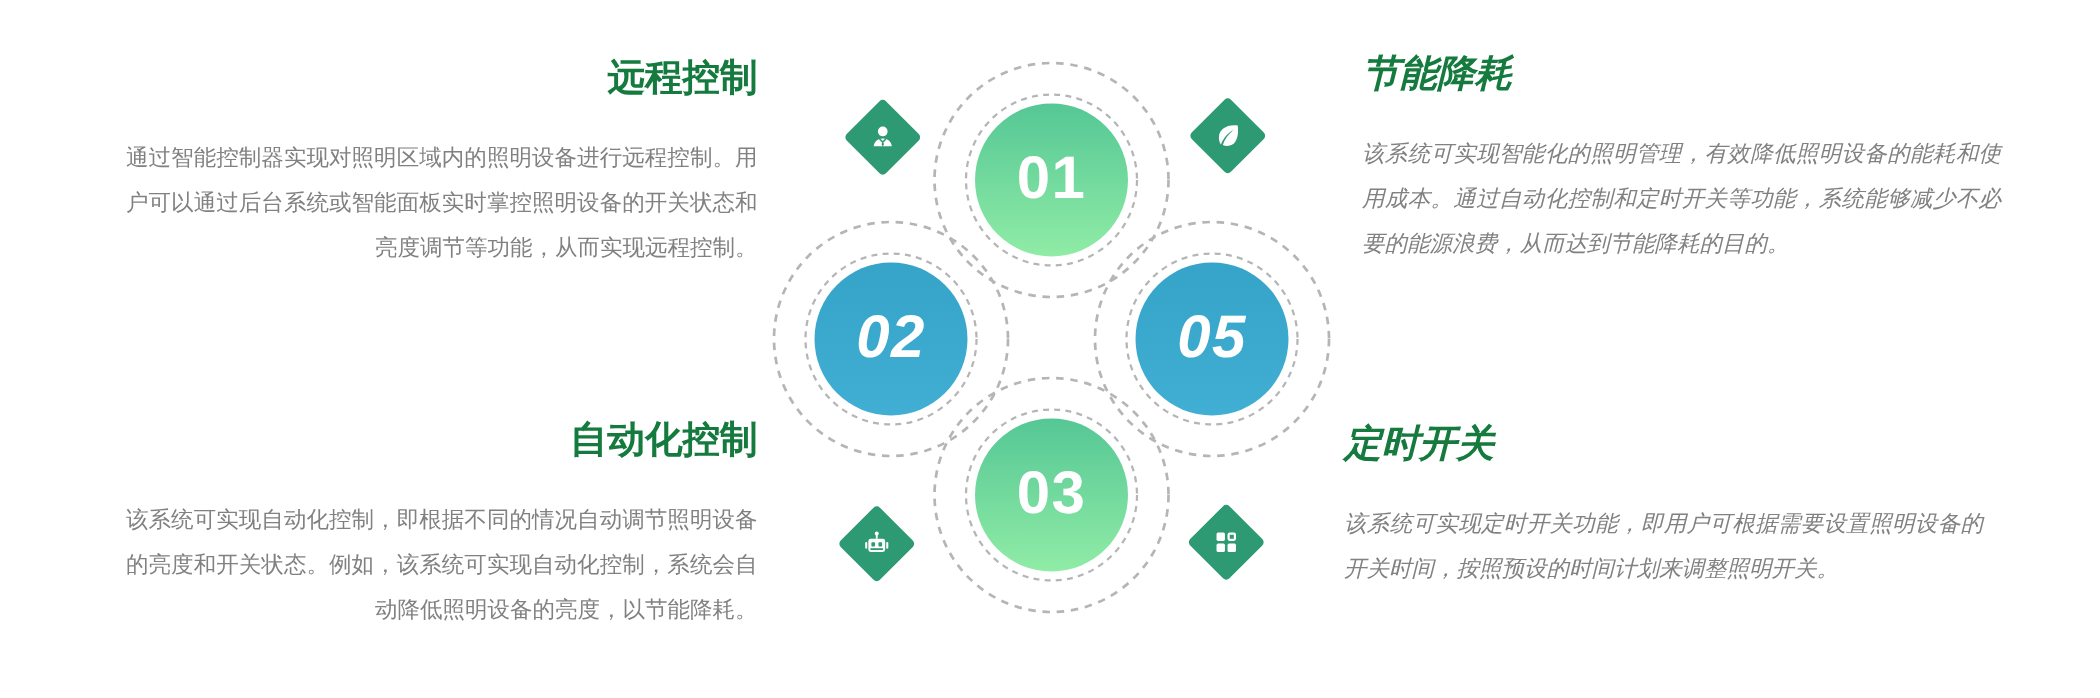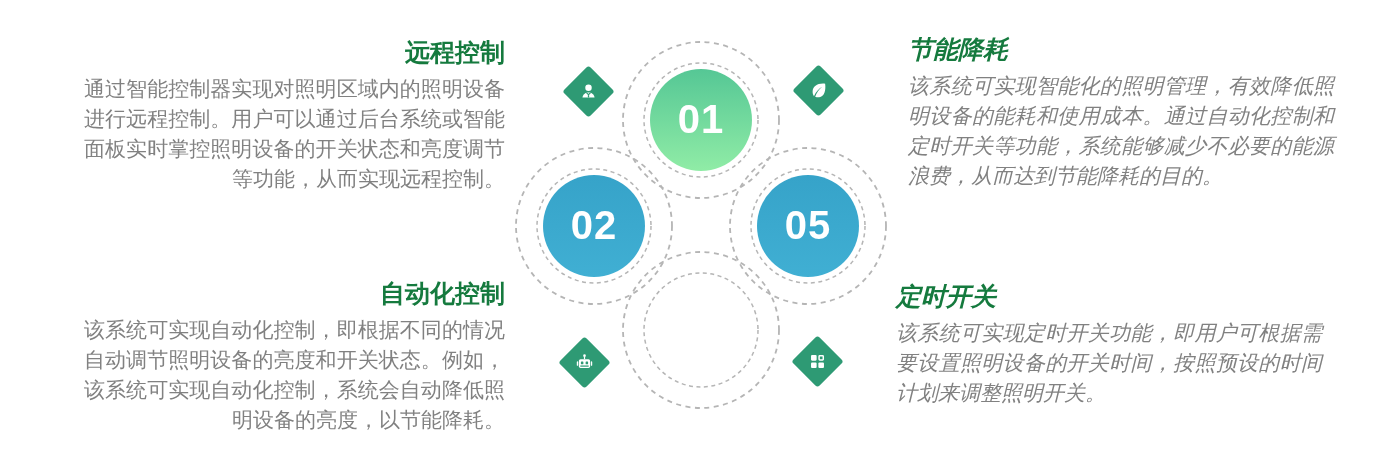--- a/index.html
+++ b/index.html
@@ -10,21 +10,21 @@
   }
   .canvas { position: absolute; inset: 0; width: 1400px; height: 417px; }
 
   
   .section { position: absolute; width: 421px; }
   .section .title {
     font-size: 25px; font-weight: 700; line-height: 32px;
     color: var(--heading-green, #157a3e);
   }
   .section .body {
-    margin-top: 6px; font-size: 21px; line-height: 30px;
+    margin-top: 23px; font-size: 15px; line-height: 30px;
     color: var(--body-gray, #818181);
     text-align: justify;
   }
   .section.align-right { text-align: right; }
   .section.align-right .body { text-align-last: right; }
   .section.align-left { text-align: left; font-style: italic; }
   .section.align-left .body { text-align-last: left; }
 
   #section-remote  { left: 84px;  top: 36px; }
   #section-auto    { left: 84px;  top: 277px; }
@@ -33,21 +33,21 @@
 
   
   .diagram { position: absolute; left: 500px; top: 10px; width: 400px; height: 440px; }
   .rings { position: absolute; left: 0; top: 0; color: var(--dash-gray, #b5b5b5); }
 
   .node {
     position: absolute; width: 102px; height: 102px; border-radius: 50%;
     display: flex; align-items: center; justify-content: center;
   }
   .node.green { background: linear-gradient(180deg, var(--node-green-top, #55c795), var(--node-green-bottom, #90eca6)); }
-  .node.blue  { background: linear-gradient(180deg, var(--node-blue-top, #36a3c9), var(--node-blue-bottom, #40afd3)); }
+  .node.blue  { background: linear-gradient(180deg, var(--node-blue-top, #36a3c9), var(--node-blue-bottom, #40afd3)); font-style: italic; }
   .node .num {
     color: #ffffff; font-size: 40px; font-weight: 700; letter-spacing: 1px;
     transform: translateY(-1px);
   }
 
   .diamond {
     position: absolute; width: 37px; height: 37px;
     background: var(--diamond-green, #2e9a74);
     transform: rotate(45deg); border-radius: 3px;
     display: flex; align-items: center; justify-content: center;
@@ -95,20 +95,23 @@
         <circle cx="308" cy="216" r="57"></circle>
       </g>
     </svg>
 
     <div class="node green" style="left:150px; top:59px">
       <span class="num">01</span>
     </div>
     <div class="node blue" style="left:43px;  top:165px">
       <span class="num">02</span>
     </div>
+    <div class="node green" style="left:150px; top:269px">
+      <span class="num">03</span>
+    </div>
     <div class="node blue" style="left:257px; top:165px">
       <span class="num">05</span>
     </div>
 
     <div class="diamond" style="left:70px; top:63px">
       <svg width="21" height="21" viewBox="0 0 24 24">
         <circle cx="12" cy="7.6" r="3.7" fill="#ffffff"></circle>
         <path d="M5.1 18.8c.4-3.5 3.2-5.8 6.9-5.8s6.5 2.3 6.9 5.8z" fill="#ffffff"></path>
         <path d="M9.6 13.3 L12 15.7 L14.4 13.3" fill="none" stroke="var(--diamond-green, #2e9a74)" stroke-width="1.2"></path>
         <path d="M12 15.7 l-1 1.4 1 2.2 1-2.2 z" fill="var(--diamond-green, #2e9a74)"></path>

